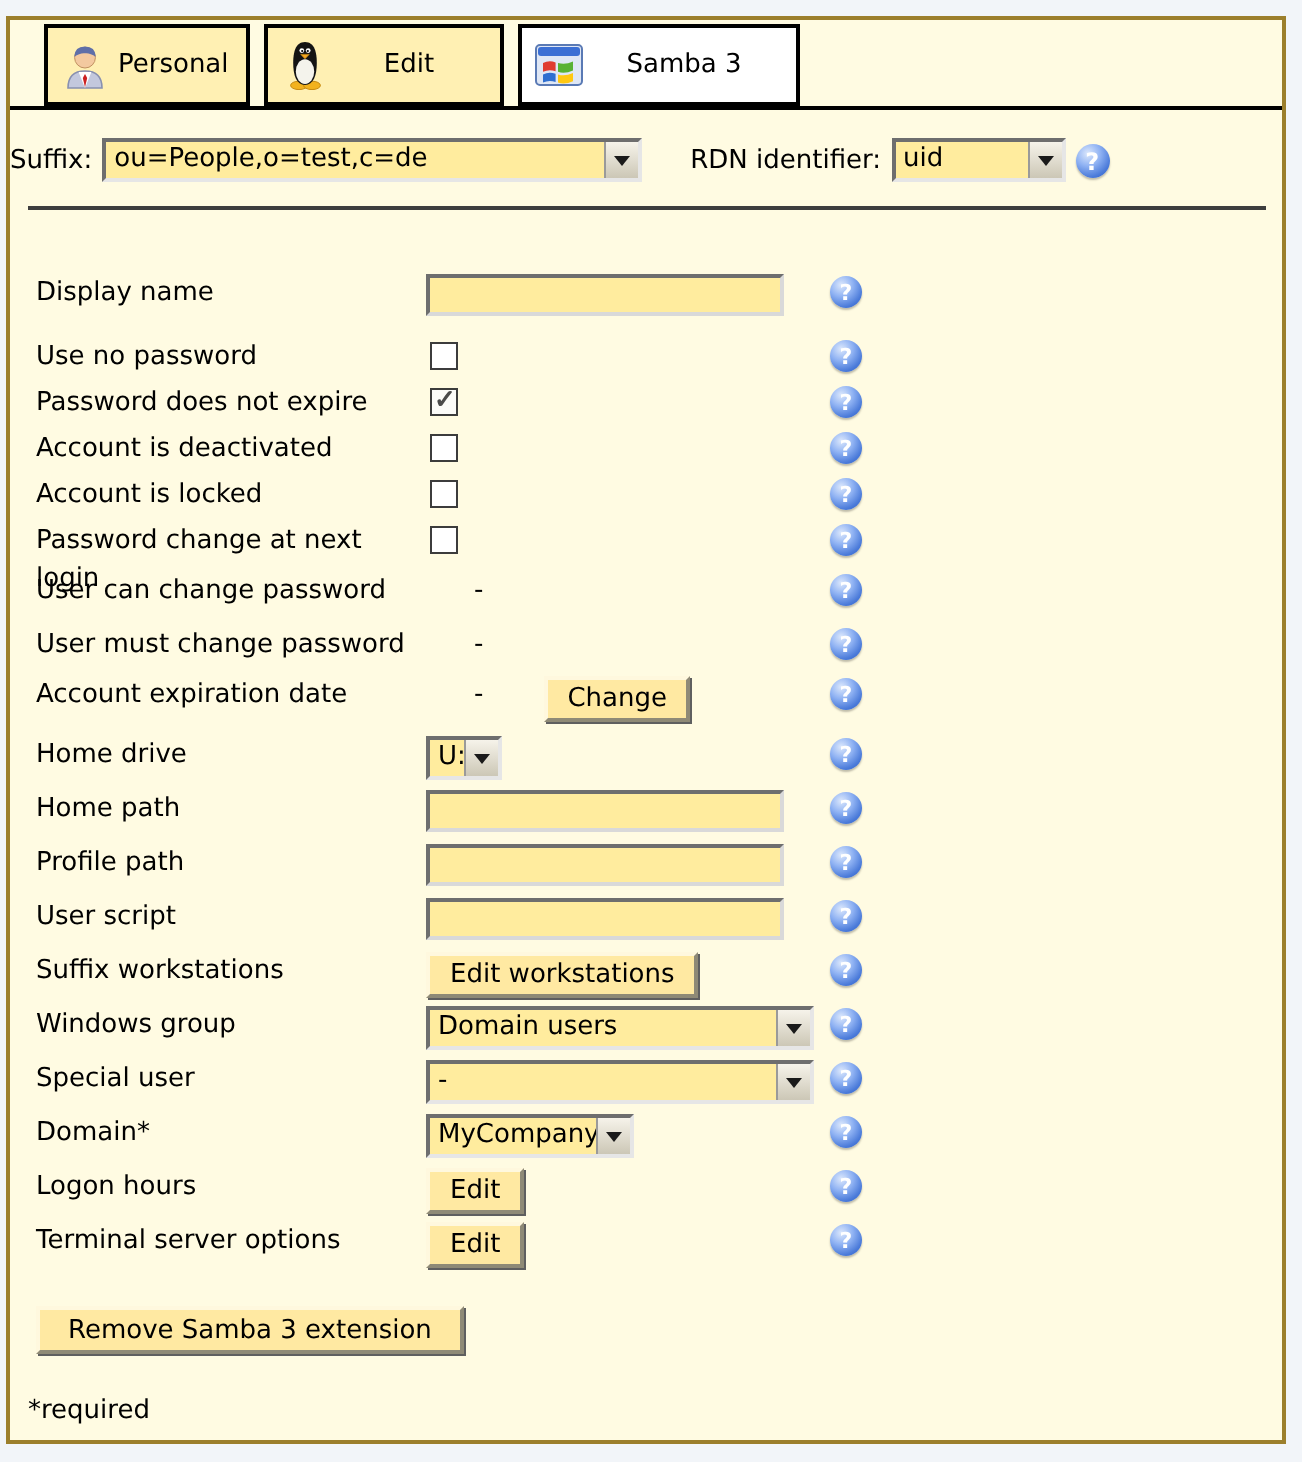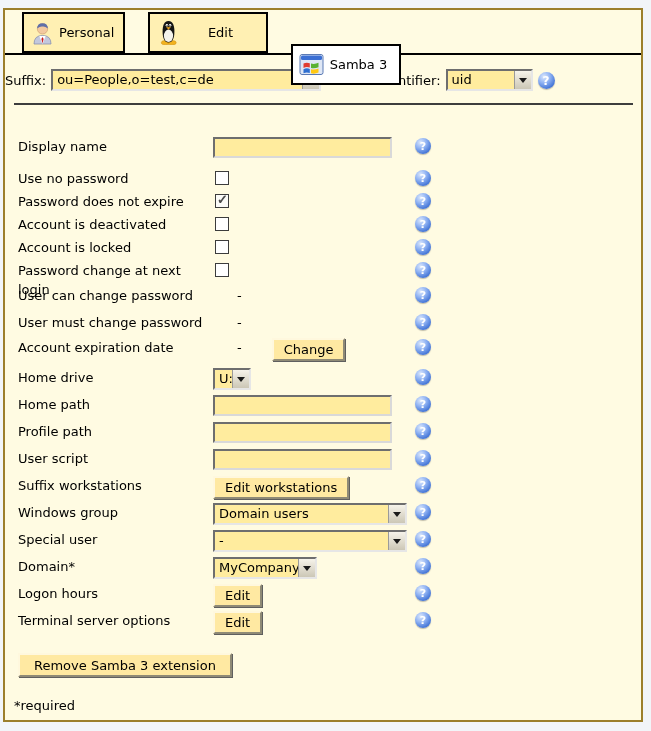--- a/index.html
+++ b/index.html
@@ -7,30 +7,30 @@
     width:651px;height:731px;position:relative;
     background:#F2F5F9;
     font-family:"DejaVu Sans","Liberation Sans",sans-serif;
     font-size:13px;color:#000;overflow:hidden;
   }
   .panel{
     position:absolute;left:3px;top:8px;width:636px;height:710px;
     border:2px solid #9C7F2C;background:#FFFBE2;
   }
   
-  .tabbar{position:absolute;top:2px;left:17px;display:flex;gap:23px;z-index:2;text-align:right;}
+  .tabbar{position:absolute;top:2px;left:17px;display:flex;gap:7px;z-index:2;text-align:right;}
   .tab{
     box-sizing:border-box;height:41px;border:2px solid #000;background:#FFF0B3;
     display:flex;align-items:center;padding:0 6px;cursor:pointer;
   }
   .tab .tlabel{margin:0 auto;padding:0 4px;}
   .tab.active{background:#FFFFFF;}
   .tab-personal{width:103px;}
   .tab-unix{width:120px;}
-  .tab-samba{width:110px;margin-top:32px;}
+  .tab-samba{width:141px;}
   .tabline{position:absolute;top:43px;left:0;right:0;height:2px;background:#000;z-index:1;}
   .ticon{width:25px;height:25px;flex:0 0 25px;}
   
   .suffixrow{
     position:absolute;top:58px;left:0;right:0;height:24px;
     display:flex;align-items:center;
   }
   .sfx-label{white-space:nowrap;margin-right:5px;}
   .rdn-label{margin-left:24px;}
   

